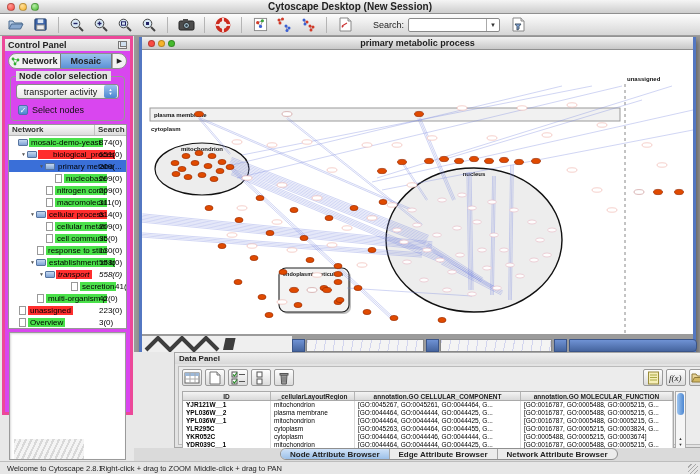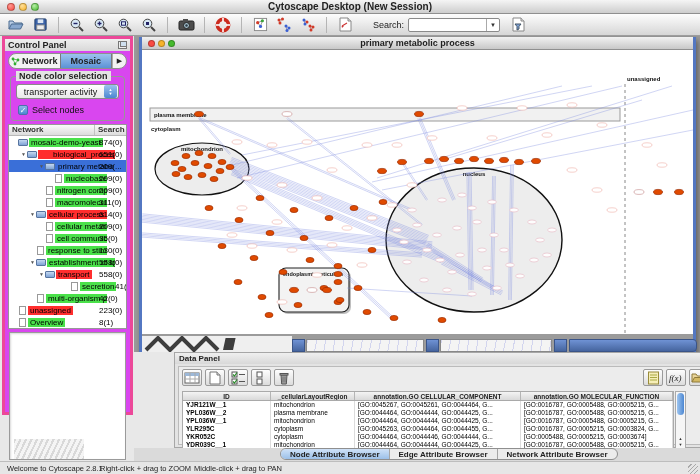--- a/index.html
+++ b/index.html
@@ -355,21 +355,21 @@
           <span class="tico-leaf"></span>
           <span class="tlab hl-green" style="max-width: 61px;">response to stimul</span>
           <span class="tcount">130(0)</span>
         </div>
         <div class="trow" style="padding-left: 20px;">
           <span class="texp">▼</span>
           <span class="tico-folder"></span>
           <span class="tlab hl-green" style="max-width: 68px; text-align: center;">establishment of lo</span>
           <span class="tcount">558(0)</span>
         </div>
-        <div class="trow" style="padding-left: 29px;">
+        <div class="trow" style="padding-left: 29px; font-style: italic;">
           <span class="texp">▼</span>
           <span class="tico-folder"></span>
           <span class="tlab hl-red" style="max-width: 59px;">transport</span>
           <span class="tcount">558(0)</span>
         </div>
         <div class="trow" style="padding-left: 45px; margin-left: 16px;">
           <span class="tico-leaf"></span>
           <span class="tlab hl-green" style="max-width: 43px;">secretion</span>
           <span class="tcount">41(0)</span>
         </div>
@@ -379,21 +379,21 @@
           <span class="tcount">42(0)</span>
         </div>
         <div class="trow" style="padding-left: 9px;">
           <span class="tico-leaf"></span>
           <span class="tlab hl-red" style="max-width: 79px;">unassigned</span>
           <span class="tcount">223(0)</span>
         </div>
         <div class="trow" style="padding-left: 9px;">
           <span class="tico-leaf"></span>
           <span class="tlab hl-green" style="max-width: 79px;">Overview</span>
-          <span class="tcount">8(1)</span>
+          <span class="tcount">3(0)</span>
         </div>
       </div>
   </div>
   <div class="birdseye">
     <div class="be-blob"></div>
   </div>
 </div>
 
 <div class="mdi">
   <div class="frame">

